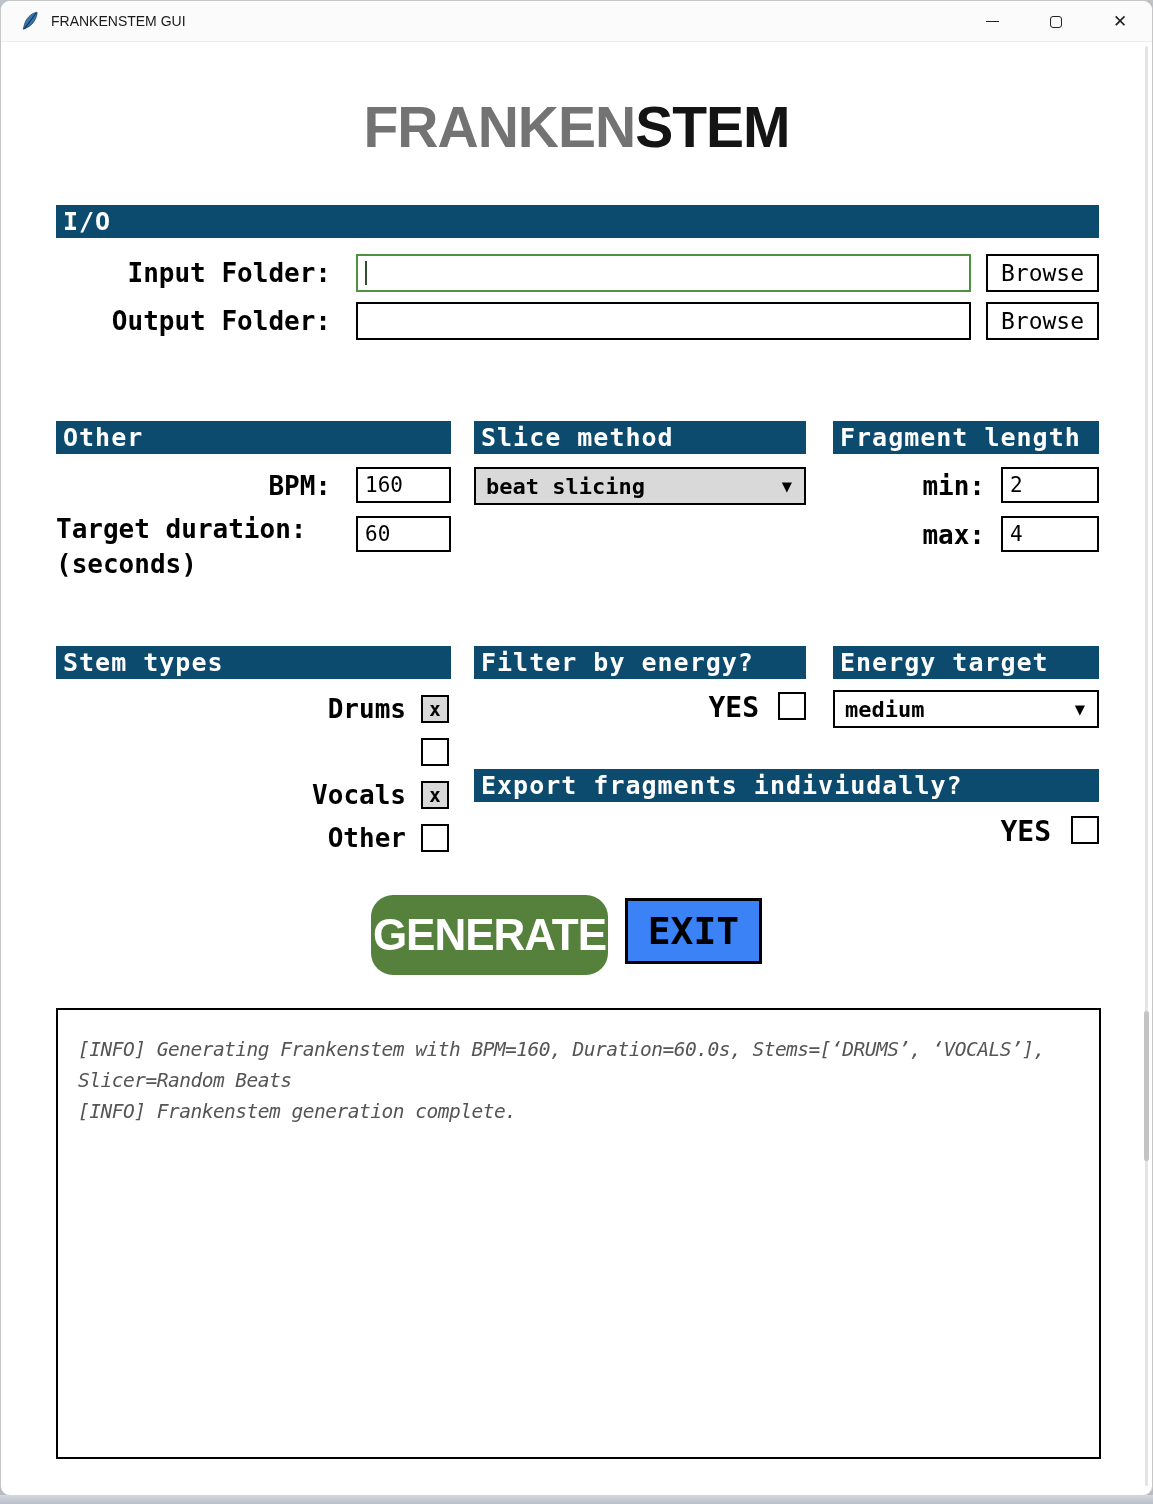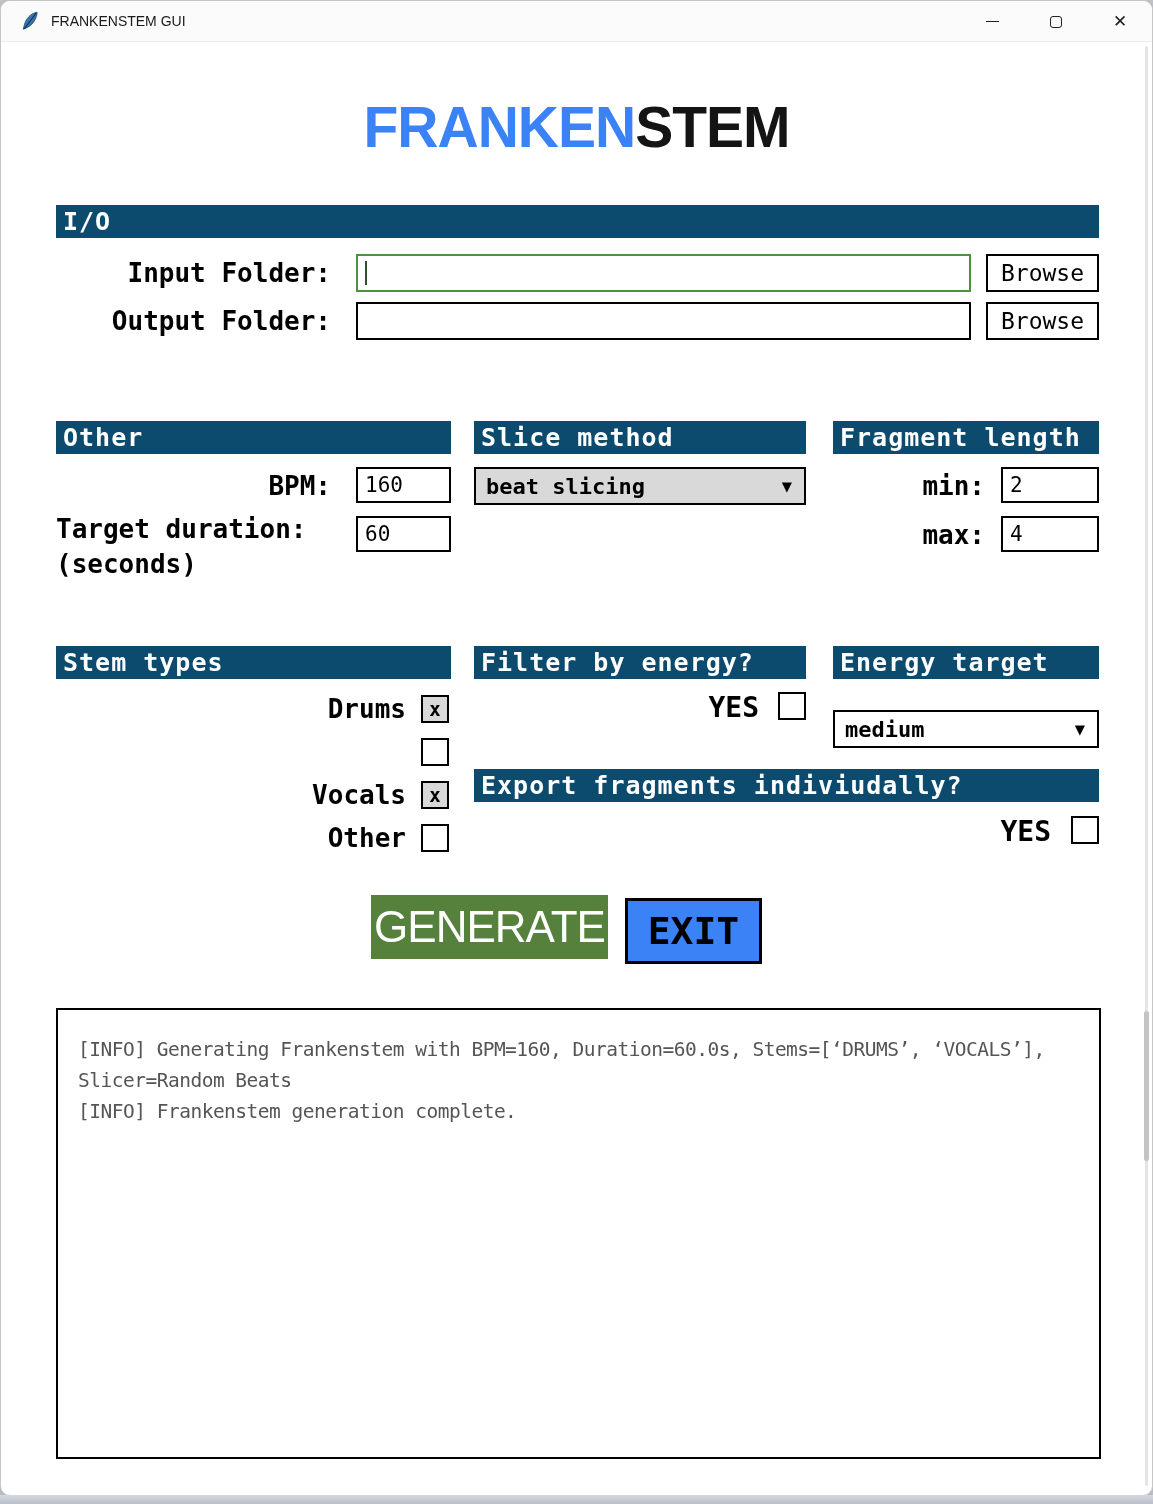--- a/index.html
+++ b/index.html
@@ -78,52 +78,53 @@
     background:#fff; font-size:19px; font-weight:700; color:#000;
     display:flex; align-items:center; justify-content:center; cursor:pointer;
     line-height:1;
   }
   .checkbox:not(:empty) { background:#d9d9d9; }
   .action-btn {
     position:absolute; display:flex; align-items:center; justify-content:center;
     cursor:pointer;
   }
   #generate-btn {
-    left:370px; top:894px; width:237px; height:64px;
+    left:370px; top:894px; width:237px; height:80px;
     background:#55813c; color:#fff;
-    font-family:"Liberation Sans", sans-serif; font-weight:400; font-size:44px;
+    font-family:"Liberation Sans", sans-serif; font-weight:700; font-size:44px;
     letter-spacing:-1px;
+    border-radius:22px;
   }
   #exit-btn {
     left:624px; top:897px; width:137px; height:66px;
     background:#3b82f6; border:3px solid #000; color:#000;
     font-weight:700; font-size:38px;
   }
   .log-box {
     position:absolute; left:55px; top:1007px; width:1045px; height:451px;
     background:#fff; border:2px solid #000;
     padding:24px 20px; overflow:hidden;
   }
   .log-line {
-    color:#555; font-size:19.5px; line-height:31px;
+    font-style:italic; color:#555; font-size:19.5px; line-height:31px;
     white-space:pre; letter-spacing:-0.5px;
   }
   .scroll-track {
     position:absolute; right:4px; top:45px; width:3px; height:1440px;
     background:#e4e4e4; border-radius:2px;
   }
   .scroll-thumb {
     position:absolute; right:3px; top:1010px; width:5px; height:150px;
     background:#c4c4c4; border-radius:3px;
   }
   .bottom-strip {
     position:absolute; left:0; bottom:0; width:1153px; height:9px;
     background:linear-gradient(#d4d8de,#b9bfc9);
   }
-  .green { color:#3b82f6; }
+  .green { color:#737373; }
   .dark { color:#141414; }
 </style>
 </head>
 <body>
 
 <div class="window">
 
   <div class="titlebar">
     <svg class="app-icon" viewBox="0 0 24 26">
       <path d="M20.5 1.5 C13 3 6.5 10 4.5 18 L3 24 L8.5 21.5 C16.5 17.5 21 9 21.5 1.5 Z" fill="#3a76ac" stroke="#14406b" stroke-width="1"></path>
@@ -196,21 +197,21 @@
   <div class="checkbox" style="left:420px; top:694px;">x</div>
   <div class="checkbox" style="left:420px; top:737px;"></div>
   <div class="lbl r" style="left:55px; top:779px; width:350px;">Vocals</div>
   <div class="checkbox" style="left:420px; top:780px;">x</div>
   <div class="lbl r" style="left:55px; top:822px; width:350px;">Other</div>
   <div class="checkbox" style="left:420px; top:823px;"></div>
 
   <div class="lbl r" style="left:473px; top:690px; width:285px; font-size:28px;">YES</div>
   <div class="checkbox" style="left:777px; top:691px;"></div>
 
-  <div class="dropdown" style="left:832px; top:689px; width:266px; background:#fff;margin-top:20px;">
+  <div class="dropdown" style="left:832px; top:689px; width:266px; background:#fff;">
     <span>medium</span>
     <span class="arrow">▼</span>
   </div>
 
   <div class="bar" style="left:473px; top:768px; width:625px;">Export fragments indiviudally?</div>
   <div class="lbl r" style="left:700px; top:814px; width:350px; font-size:28px;">YES</div>
   <div class="checkbox" style="left:1070px; top:815px;"></div>
 
   <div class="action-btn" id="generate-btn">GENERATE</div>
   <div class="action-btn" id="exit-btn">EXIT</div>

